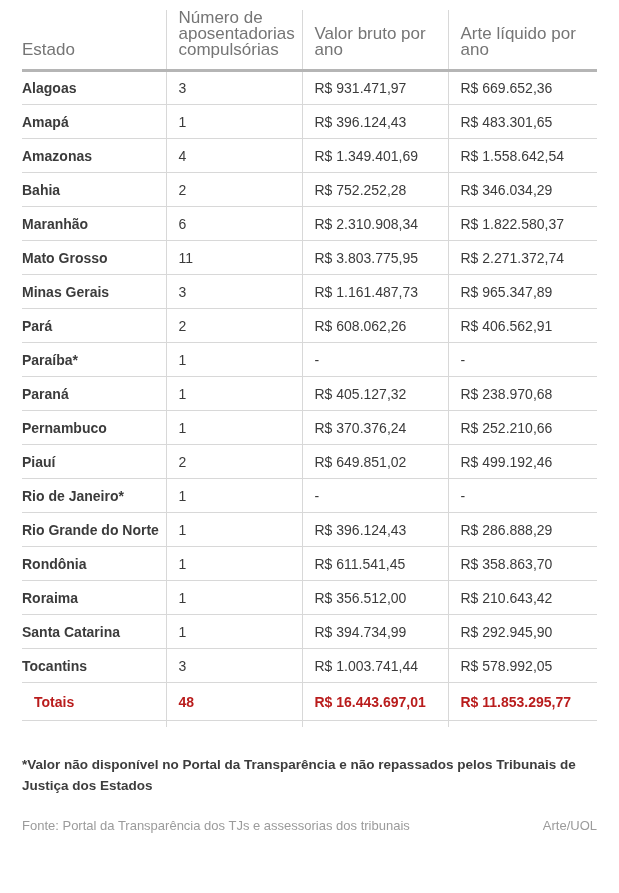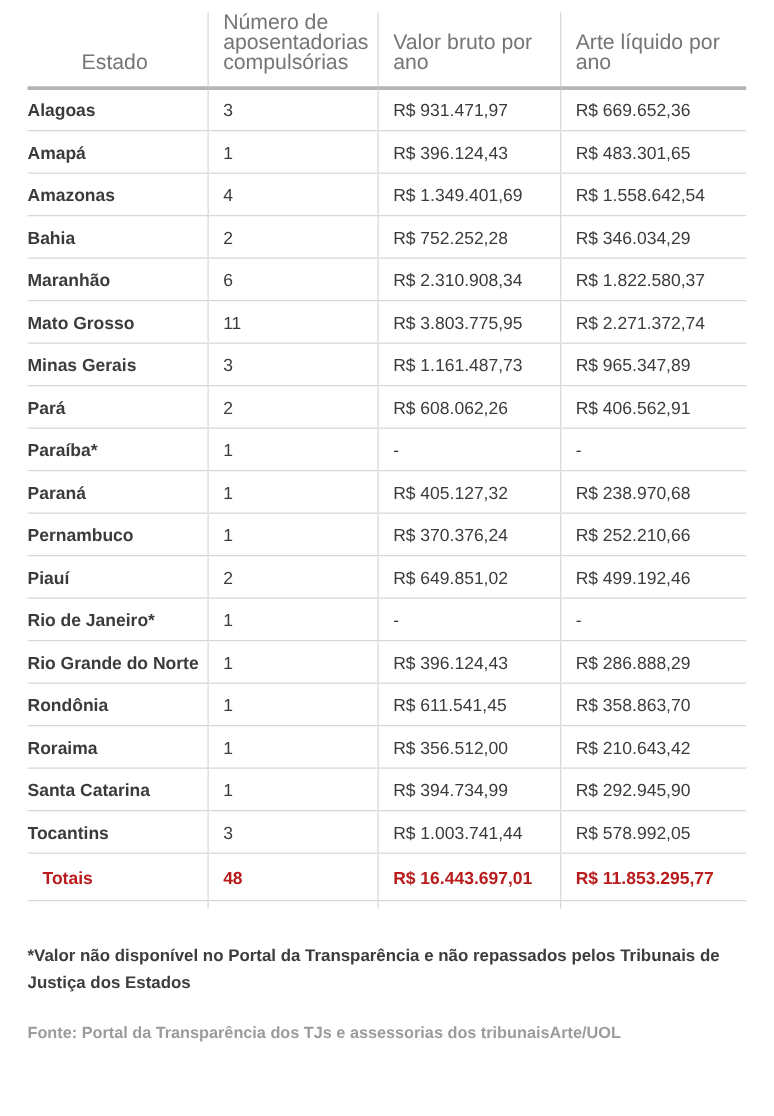--- a/index.html
+++ b/index.html
@@ -33,21 +33,21 @@
     height: 60px;
     vertical-align: bottom;
     text-align: left;
     font-weight: 400;
     font-size: 17px;
     line-height: 16px;
     color: #757575;
     padding: 0 4px 11px 12px;
     border-bottom: 3px solid #b5b5b5;
   }
-  thead th:first-child { padding-left: 0; text-align: center; }
+  thead th:first-child { padding-left: 0; }
 
   th + th, td + td { border-left: 1px solid #d8d8d8; }
 
   tbody td, tfoot tr.totals-row td {
     height: 34px;
     font-size: 14px;
     color: #3b3b3b;
     padding: 0 4px 0 12px;
     border-bottom: 1px solid #d8d8d8;
     white-space: nowrap;
@@ -71,24 +71,24 @@
     width: 575px;
     font-size: 13.5px;
     line-height: 21px;
     font-weight: 700;
     color: #3d3d3d;
   }
   .source-row {
     margin: 22px 0 0 22px;
     width: 575px;
     display: flex;
+    justify-content: space-between;
     align-items: baseline;
     font-size: 13px;
     color: #9b9b9b;
-    font-weight: bold;
   }
 </style>
 </head>
 <body>
 
 <div class="page">
 
   <table class="data-table">
     <colgroup>
       <col class="c1">

